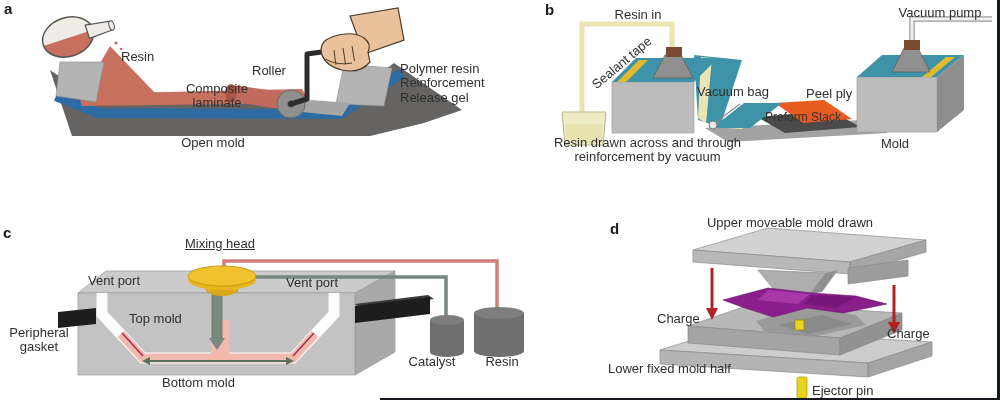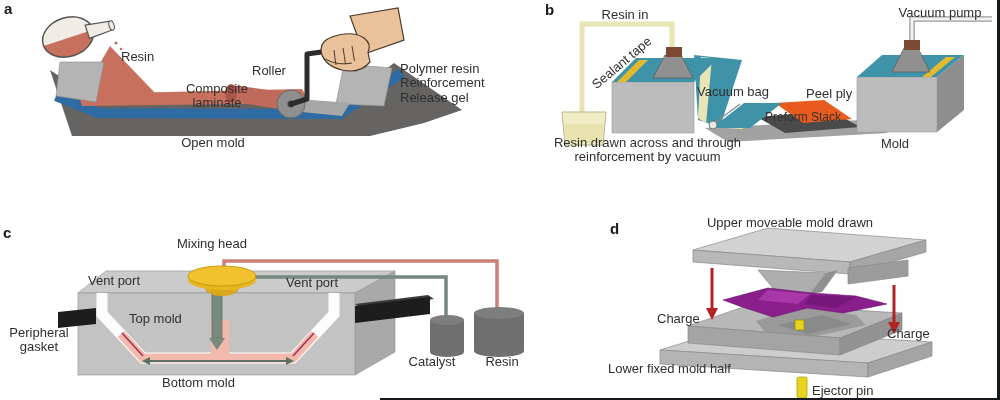--- a/index.html
+++ b/index.html
@@ -121,21 +121,21 @@
         <polygon points="437,77 464,55 464,110 437,132" fill="#8e8e8e"></polygon>
         <polygon points="392,72 430,72 418,48 404,48" fill="#909090" stroke="#5a5a5a" stroke-width="0.7"></polygon>
         <rect x="404" y="40" width="16" height="10" fill="#7a4a33"></rect>
       </g>
       <g>
         <path d="M412,40 L412,19 L492,19" stroke="#9a9a9a" stroke-width="5.5" fill="none"></path>
         <path d="M412,40 L412,19 L492,19" stroke="#f2f2f2" stroke-width="3" fill="none"></path>
       </g>
     </svg>
     <div class="letter" style="left:45px;top:1px;">b</div>
-    <div class="lbl c" style="left:80px;top:8px;width:90px;">Resin in</div>
+    <div class="lbl c" style="left:93px;top:8px;width:90px;">Resin in</div>
     <div class="lbl c rot" style="left:72px;top:56px;width:100px;">Sealant tape</div>
     <div class="lbl" style="left:197px;top:85px;">Vacuum bag</div>
     <div class="lbl" style="left:306px;top:87px;">Peel ply</div>
     <div class="lbl small" style="left:265px;top:111px;color:#333333;">Preform Stack</div>
     <div class="lbl c" style="left:384px;top:6px;width:112px;">Vacuum pump</div>
     <div class="lbl c" style="left:45px;top:136px;width:205px;">Resin drawn across and through reinforcement by vacuum</div>
     <div class="lbl c" style="left:355px;top:137px;width:80px;">Mold</div>
   </div>
 
   <div class="panel" style="left:0;top:200px;width:560px;height:200px;">
@@ -180,21 +180,21 @@
         <ellipse cx="447" cy="152" rx="17" ry="5" fill="#6f6f6f"></ellipse>
         <ellipse cx="447" cy="120" rx="17" ry="5" fill="#7e7e7e"></ellipse>
       </g>
       <g>
         <rect x="474" y="113" width="50" height="38" fill="#6f6f6f"></rect>
         <ellipse cx="499" cy="151" rx="25" ry="6" fill="#6f6f6f"></ellipse>
         <ellipse cx="499" cy="113" rx="25" ry="6" fill="#7e7e7e"></ellipse>
       </g>
     </svg>
     <div class="letter" style="left:3px;top:24px;">c</div>
-    <div class="lbl c" style="left:152px;top:37px;width:120px;">Mixing head</div>
+    <div class="lbl c" style="left:160px;top:37px;width:120px;text-decoration:underline;">Mixing head</div>
     <div class="lbl" style="left:88px;top:74px;">Vent port</div>
     <div class="lbl" style="left:286px;top:76px;">Vent port</div>
     <div class="lbl c" style="left:0;top:90px;width:78px;margin-top:36px;">Peripheral gasket</div>
     <div class="lbl" style="left:129px;top:112px;text-align:center;">Top mold</div>
     <div class="lbl" style="left:162px;top:176px;">Bottom mold</div>
     <div class="lbl c" style="left:388px;top:155px;width:88px;">Catalyst</div>
     <div class="lbl c" style="left:467px;top:155px;width:70px;">Resin</div>
   </div>
 
   <div class="panel" style="left:560px;top:200px;width:440px;height:200px;">

